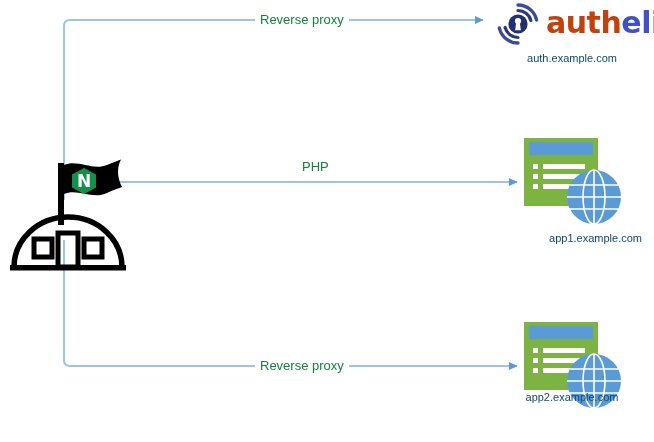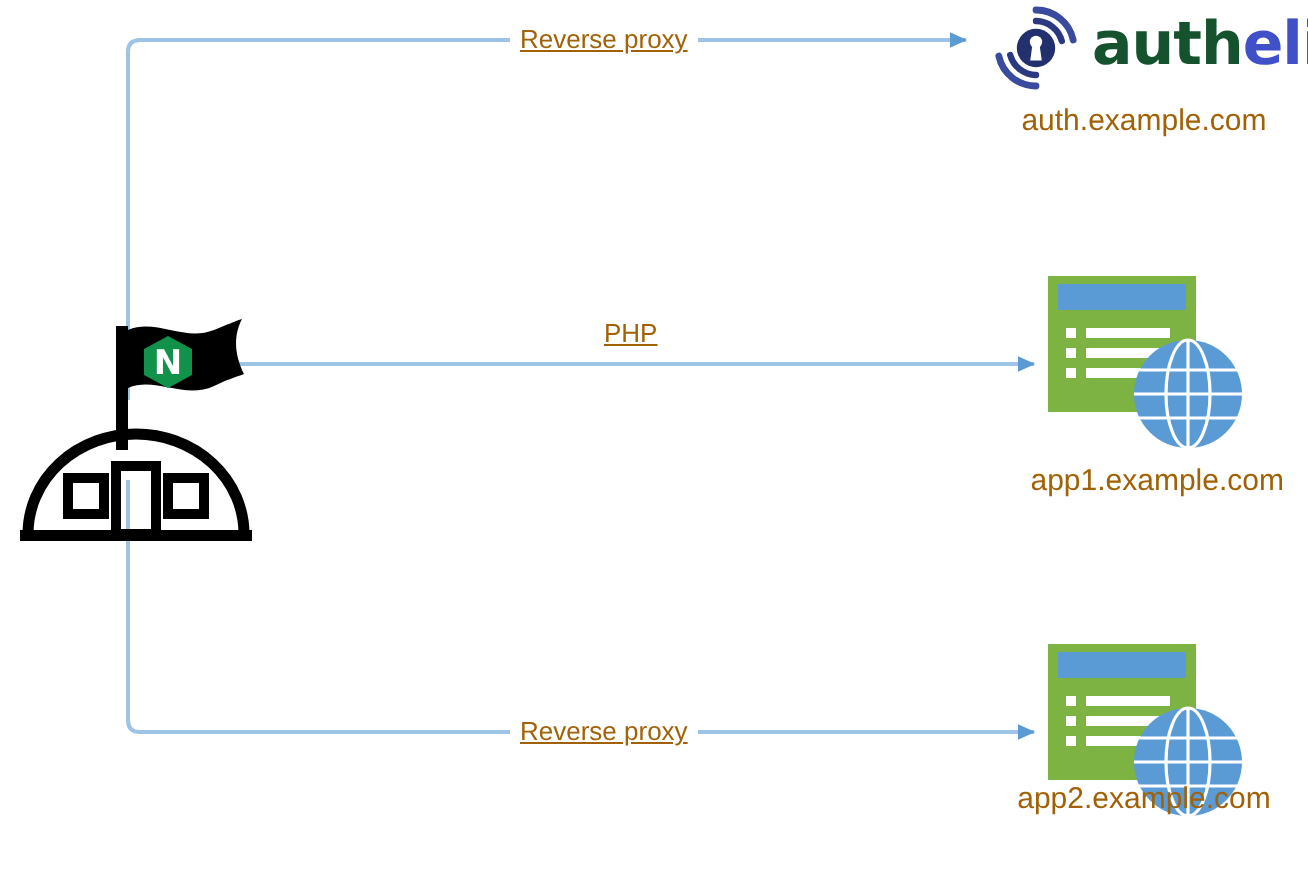--- a/index.html
+++ b/index.html
@@ -19,47 +19,46 @@
   }
   .layer {
     position: absolute;
     left: 0;
     top: 0;
     width: 654px;
     height: 442px;
   }
   .edge-label {
     position: absolute;
-    color: #a16207;
+    color: #15803d;
     font-size: 13px;
     font-family: "Liberation Sans", sans-serif;
     background: #ffffff;
     padding: 0 5px;
     white-space: nowrap;
     line-height: 14px;
-    text-decoration: underline;
   }
   .node-caption {
     position: absolute;
-    color: #a16207;
-    font-size: 15px;
+    color: #0c4a6e;
+    font-size: 11px;
     font-family: "Liberation Sans", sans-serif;
     white-space: nowrap;
     text-align: center;
   }
   .wordmark {
     position: absolute;
     font-family: "DejaVu Sans", sans-serif;
     font-weight: bold;
     font-size: 30px;
     letter-spacing: -0.5px;
     white-space: nowrap;
     line-height: 30px;
   }
-  .wm-dark { color: #14532d; }
+  .wm-dark { color: #c2410c; }
   .wm-blue { color: #4050c8; }
   .icon-box {
     position: absolute;
   }
 </style>
 </head>
 <body>
 
 <div id="canvas">
 

